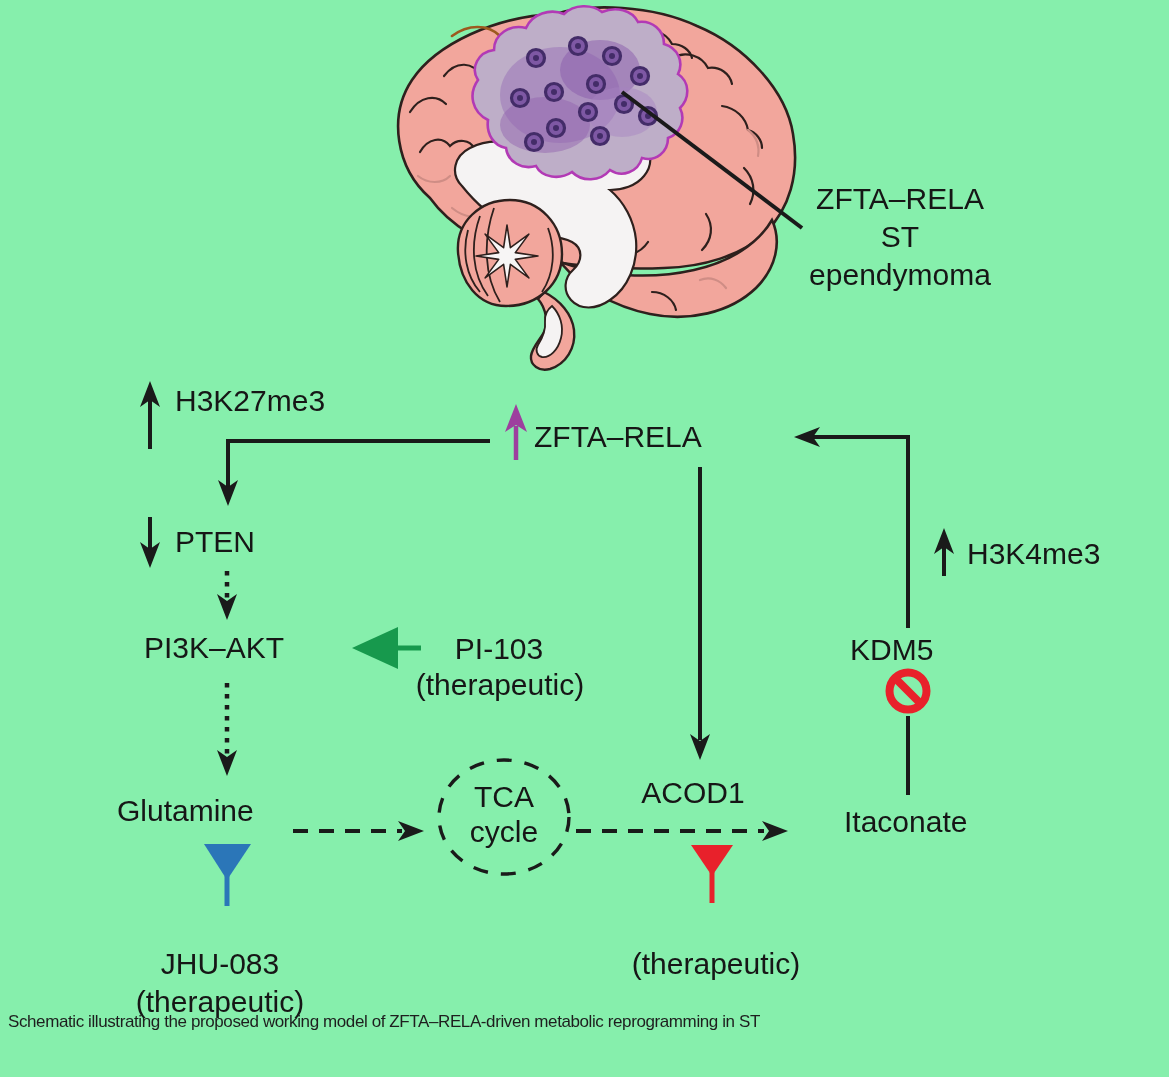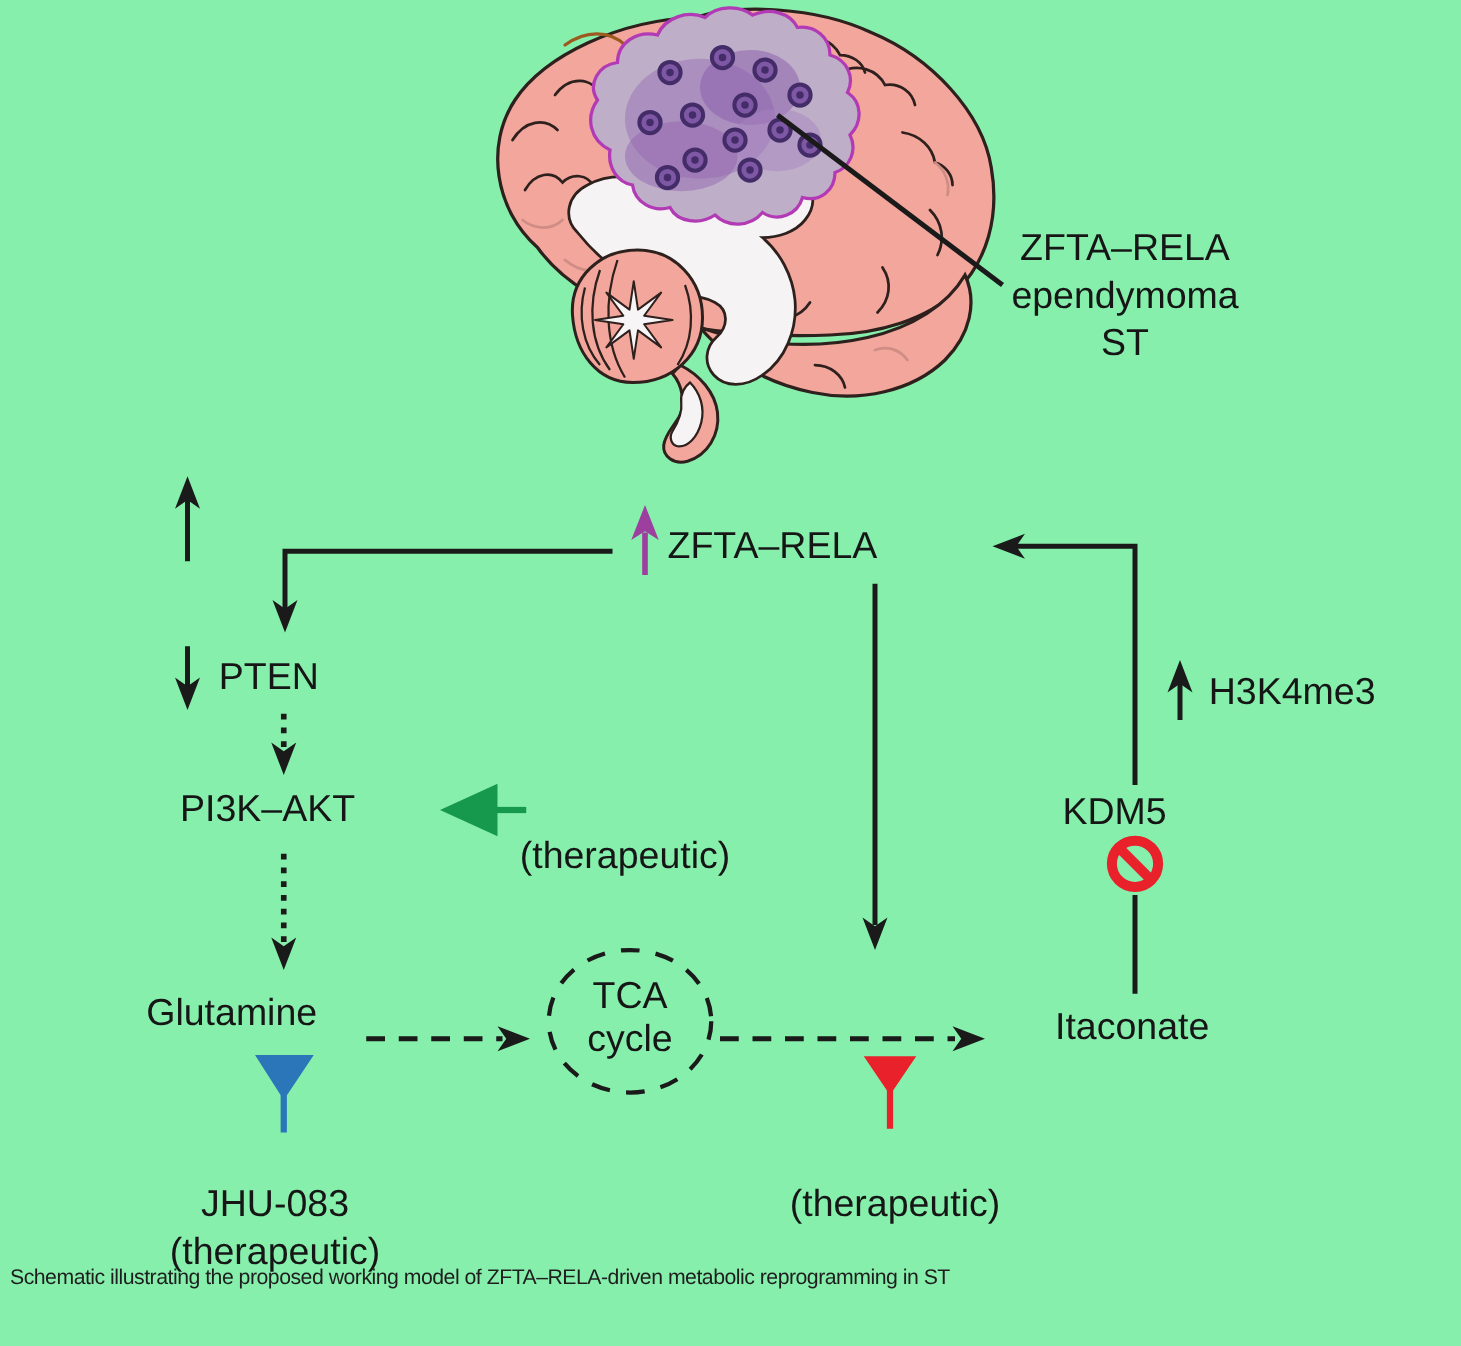--- a/index.html
+++ b/index.html
@@ -213,40 +213,43 @@
     </g>
 
     <g>
       <line x1="944" y1="576" x2="944" y2="546" stroke="#1a1a1a" stroke-width="4"></line>
       <polygon points="944,528 934,554 944,547 954,554" fill="#1a1a1a"></polygon>
     </g>
   </svg>
 
   <div class="callout">
     <div>ZFTA–RELA</div>
+    <div>ST</div>
     <div>ependymoma</div>
-    <div>ST</div>
-  </div>
-
+  </div>
+
+  <div class="lbl" style="left:175px;top:384px">H3K27me3</div>
 
   <div class="lbl" style="left:534px;top:420px">ZFTA–RELA</div>
 
   <div class="lbl" style="left:175px;top:525px">PTEN</div>
 
   <div class="lbl" style="left:144px;top:631px">PI3K–AKT</div>
 
+  <div class="lbl center" style="left:404px;top:632px;width:190px">PI-103</div>
   <div class="lbl center" style="left:380px;top:668px;width:240px">(therapeutic)</div>
 
   <div class="lbl" style="left:117px;top:794px">Glutamine</div>
 
   <div class="lbl center" style="left:434px;top:779px;width:140px;line-height:35px">
     <div>TCA</div>
     <div>cycle</div>
   </div>
 
+  <div class="lbl center" style="left:618px;top:776px;width:150px">ACOD1</div>
 
   <div class="lbl" style="left:844px;top:805px">Itaconate</div>
 
   <div class="lbl" style="left:850px;top:633px">KDM5</div>
 
   <div class="lbl" style="left:967px;top:537px">H3K4me3</div>
 
   <div class="lbl center two-line" style="left:115px;top:913px;width:210px">
     <div>JHU-083</div>
     <div>(therapeutic)</div>

